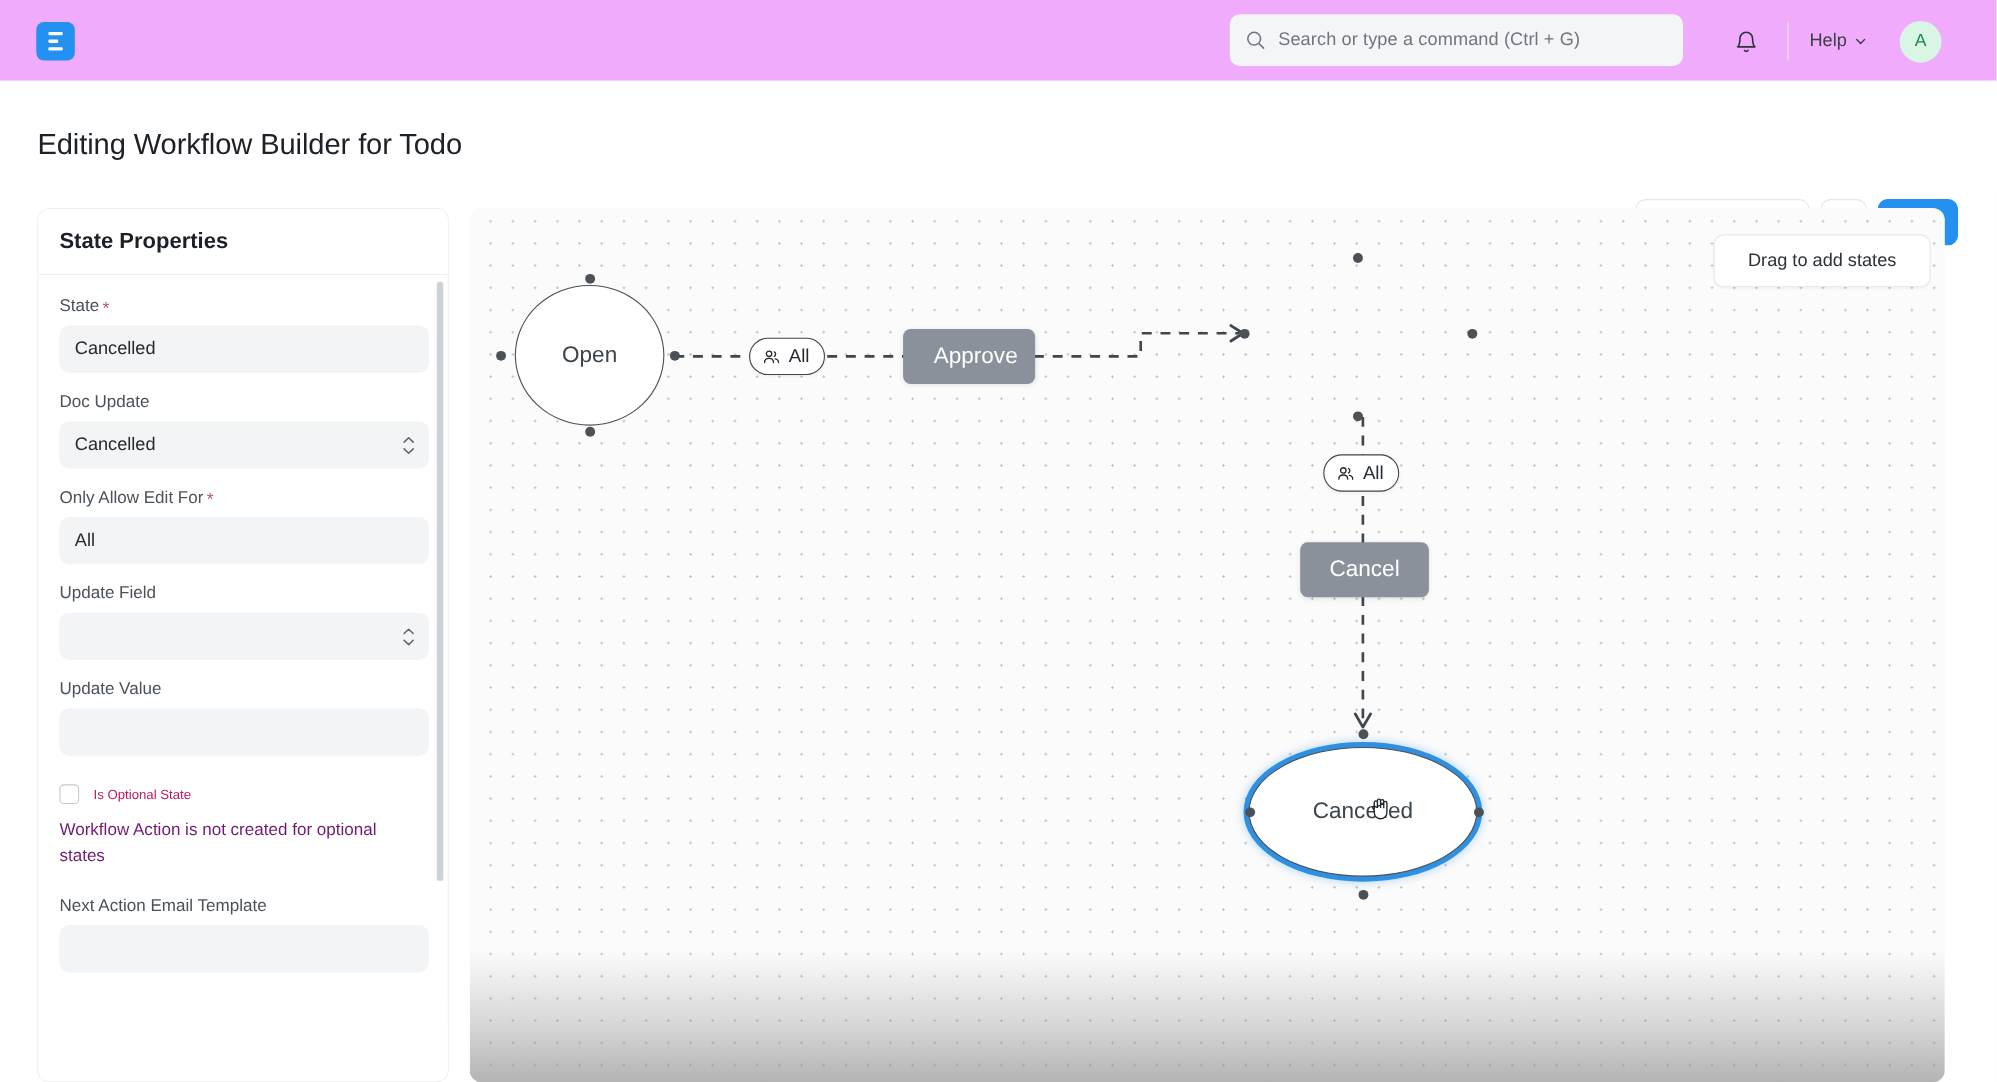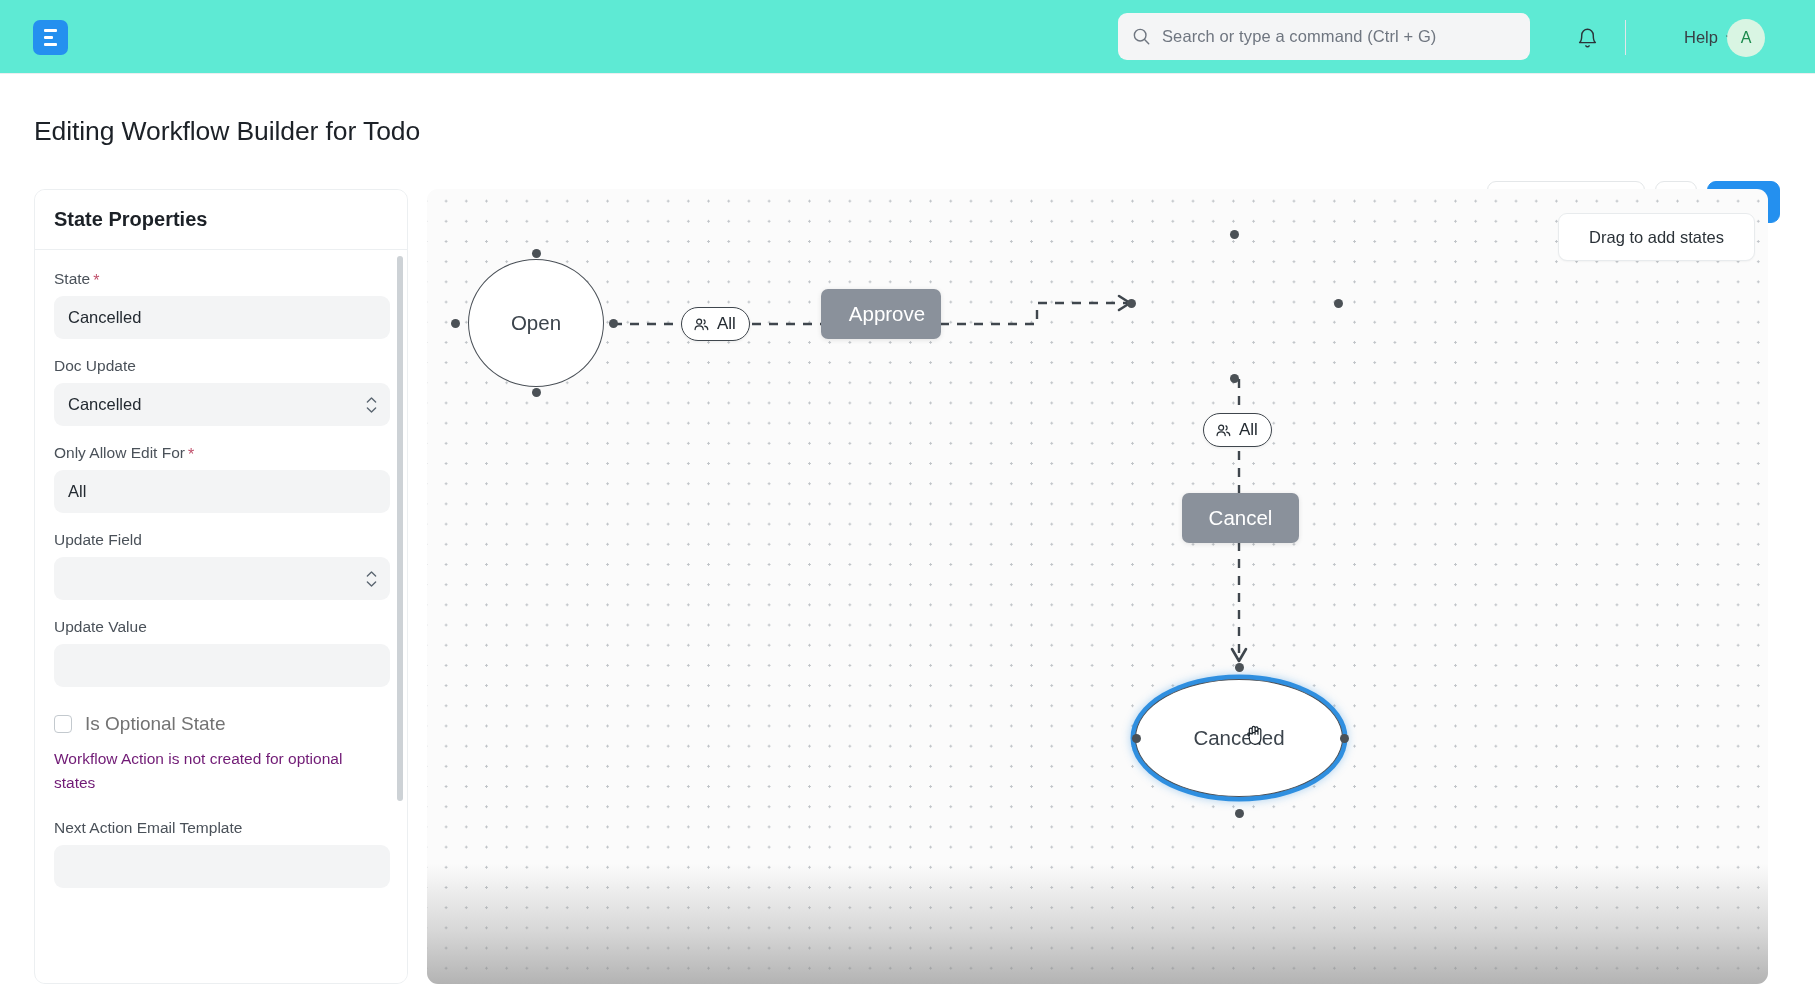--- a/index.html
+++ b/index.html
@@ -8,21 +8,21 @@
     overflow: hidden;
     background: #ffffff;
     font-family: "Liberation Sans", sans-serif;
     color: #1f272e;
   }
 
   
   .navbar {
     position: absolute; left: 0; top: 0;
     width: 1815px; height: 74px;
-    background: #5eead4;
+    background: #f0abfc;
     border-bottom: 1px solid #ebeef0;
     display: flex; align-items: center;
   }
   .logo {
     position: absolute; left: 33px; top: 20px;
     width: 35px; height: 35px;
     background: #2490ef;
     border-radius: 7px;
     display: flex; align-items: center; justify-content: center;
   }
@@ -59,21 +59,20 @@
   .nav-divider {
     position: absolute; left: 1625px; top: 20px;
     width: 1px; height: 35px; background: #e2e6e9;
   }
   .help-btn {
     position: absolute; left: 1645px; top: 22px;
     height: 31px;
     display: flex; align-items: center; gap: 6px;
     font-size: 16.5px; color: #383f45;
     cursor: pointer;
-    margin-left: 39px;
   }
   .avatar {
     position: absolute; left: 1727px; top: 19px;
     width: 38px; height: 38px; border-radius: 50%;
     background: #d9f5e3;
     display: flex; align-items: center; justify-content: center;
     font-size: 16px; color: #1a8a4c;
     cursor: pointer;
   }
 
@@ -151,21 +150,21 @@
   .checkbox-row {
     display: flex; align-items: center; gap: 13px;
     margin-top: 26px; margin-bottom: 12px;
     cursor: pointer;
   }
   .checkbox {
     width: 18px; height: 18px;
     border: 1.6px solid #c3c9ce;
     border-radius: 4px; background: #fff;
   }
-  .checkbox-label { font-size: 19px; color: #737373; text-align: center; }
+  .checkbox-label { font-size: 12px; color: #be185d; text-align: center; }
   .help-text {
     font-size: 15.5px; color: #701a75; line-height: 1.55;
     width: 300px;
     margin-bottom: 24px;
   }
   .sidebar-fade {
     position: absolute; left: 1px; bottom: 0; width: 372px; height: 86px;
     background: linear-gradient(to bottom, rgba(255,255,255,0) 0%, rgba(255,255,255,0.92) 45%, #ffffff 100%);
     pointer-events: none;
   }
@@ -434,21 +433,21 @@
   <div class="role-pill" style="left:254px; top:118px;">
     <svg width="17" height="17" viewBox="0 0 18 18" fill="none">
       <circle cx="6.5" cy="6" r="2.6" stroke="#232a31" stroke-width="1.3"></circle>
       <path d="M2.2 14.4c0-2.4 1.9-4 4.3-4s4.3 1.6 4.3 4" stroke="#232a31" stroke-width="1.3" stroke-linecap="round"></path>
       <path d="M11.6 4.1a2.5 2.5 0 0 1 0 4.3" stroke="#232a31" stroke-width="1.3" stroke-linecap="round"></path>
       <path d="M12.4 10.8c1.8.3 3.2 1.7 3.2 3.6" stroke="#232a31" stroke-width="1.3" stroke-linecap="round"></path>
     </svg>
     <span>All</span>
   </div>
 
-  <div class="action-box" style="left:394px; top:100px; width:120px; height:50px;padding-left:12px;">
+  <div class="action-box" style="left:394px; top:110px; width:120px; height:50px;padding-left:12px;">
     <span>Approve</span>
   </div>
 
   <div class="handle" style="left:700px; top:110px;"></div>
   <div class="handle" style="left:803px; top:41px;"></div>
   <div class="handle" style="left:803px; top:185px;"></div>
   <div class="handle" style="left:907px; top:110px;"></div>
 
   <div class="role-pill" style="left:776px; top:224px;">
     <svg width="17" height="17" viewBox="0 0 18 18" fill="none">

